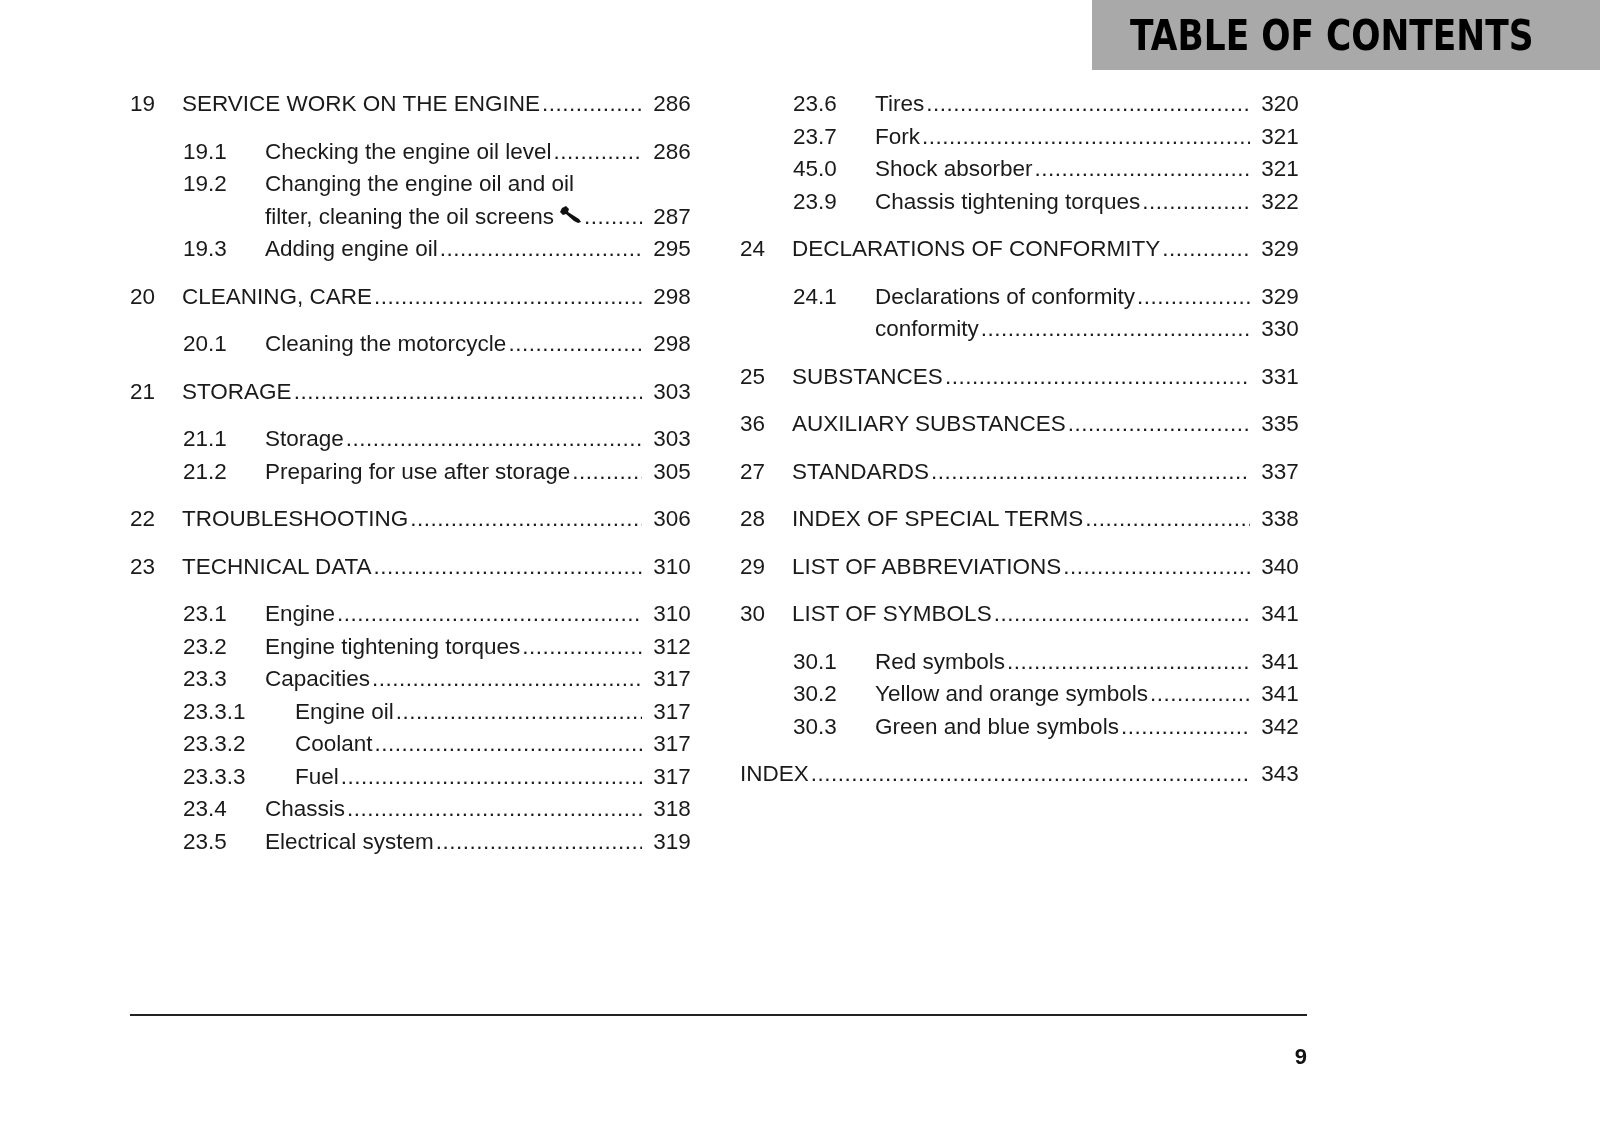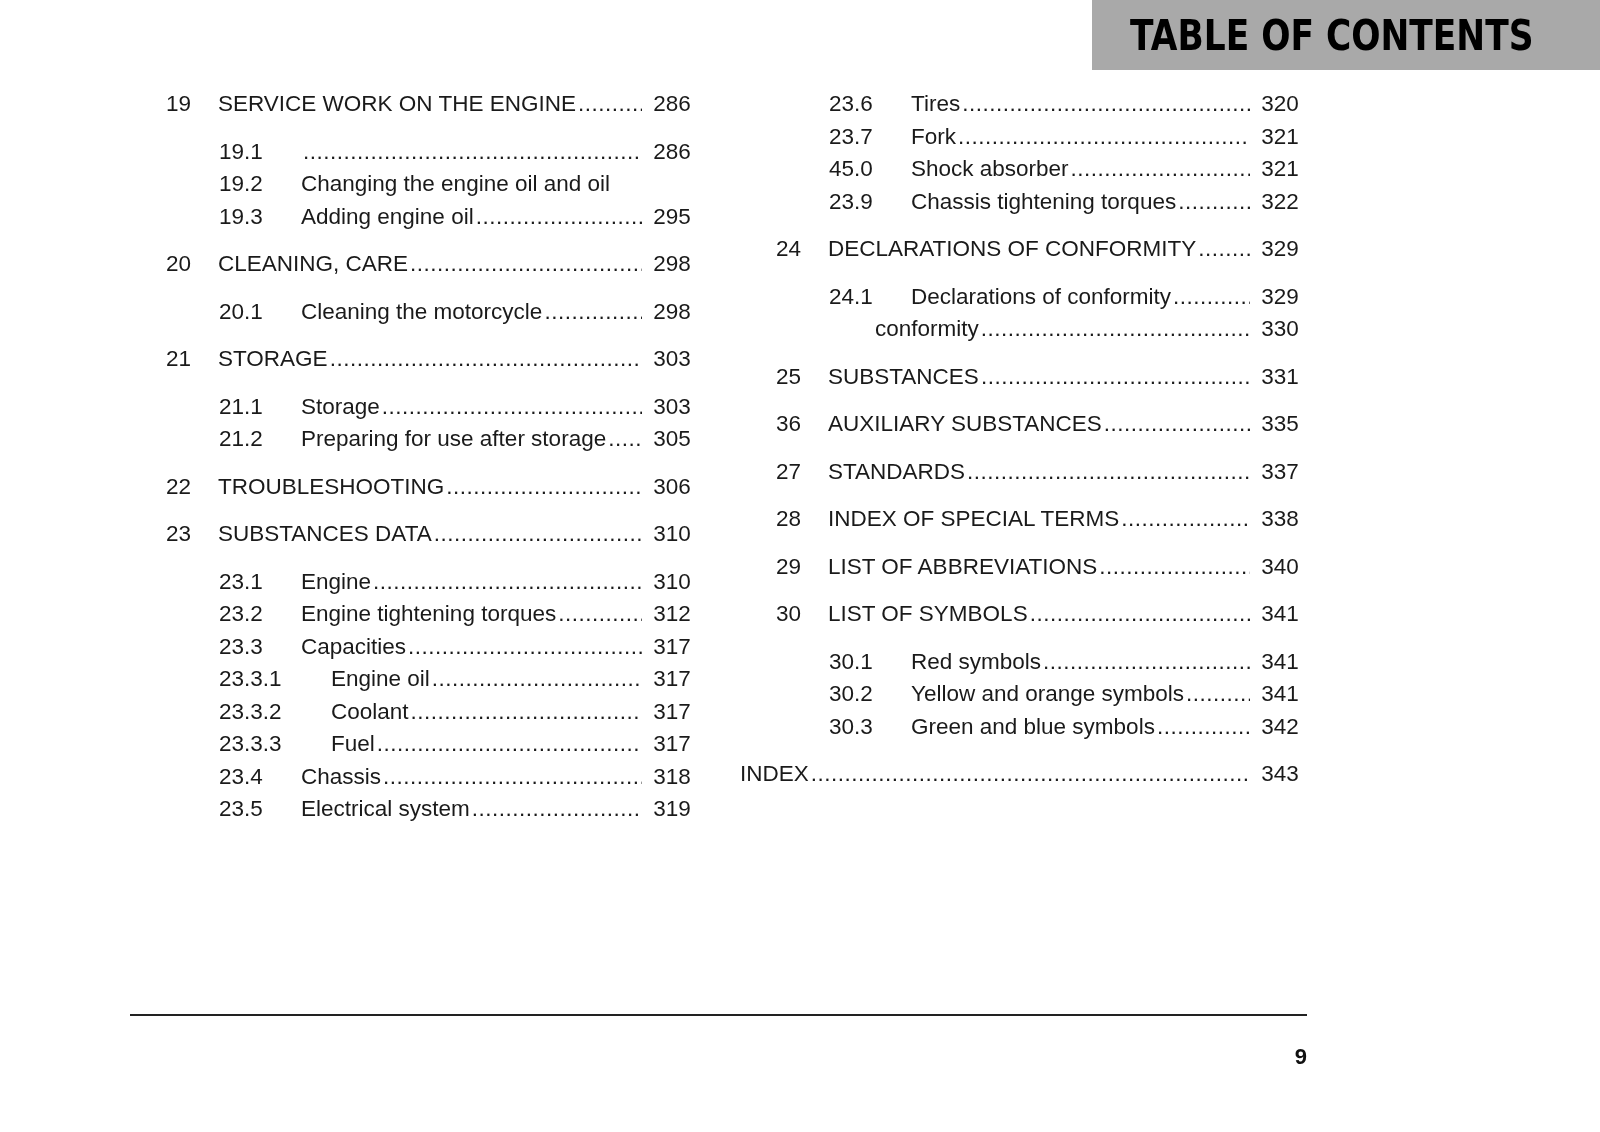--- a/index.html
+++ b/index.html
@@ -18,21 +18,21 @@
     font-size: 42px; letter-spacing: 0px; color: #000;
     transform: scaleX(0.82); transform-origin: left center;
     white-space: nowrap; line-height: 56px;
   }
   .col { position: absolute; top: 86px; }
   .col-left { left: 130px; width: 568px; }
   .col-right { left: 740px; width: 566px; }
 
   .entry { position: relative; font-size: 22.5px; line-height: 32.5px; white-space: nowrap; }
   .entry .line { display: flex; align-items: baseline; }
-  .entry .num { flex: none; margin-left: 36px; }
+  .entry .num { flex: none; }
   .entry .title { flex: none; }
   .entry .dots {
     flex: 1 1 auto; overflow: hidden; margin: 0 4px 0 2px;
   }
   .entry .dots::after {
     content: "........................................................................................................................................................................";
     letter-spacing: 0.5px;
   }
   .entry .page { flex: none; width: 52px; text-align: center; }
 
@@ -68,29 +68,40 @@
       <div class="line">
     <span class="num">19</span>
     <span class="title">SERVICE WORK ON THE ENGINE</span>
     <span class="dots"></span>
     <span class="page">286</span>
   </div>
     </div>
   <div class="entry lvl2 first">
       <div class="line">
     <span class="num">19.1</span>
+    <span class="title">Checking the engine oil level</span>
     <span class="dots"></span>
     <span class="page">286</span>
   </div>
     </div>
   <div class="entry lvl2">
     <div class="line">
       <span class="num">19.2</span>
       <span class="title">Changing the engine oil and oil</span>
     </div>
+    <div class="line cont">
+      <span class="title">filter, cleaning the oil screens</span>
+      <span class="wrench">
+        <svg width="22" height="18" viewBox="0 0 22 18">
+            <path d="M2 2 L6 0 L9 3 L8 6 L19 13 L21 16 L18 17 L14 15 L6 8 L3 9 L0 6 Z" fill="#111"></path>
+          </svg>
+      </span>
+      <span class="dots"></span>
+      <span class="page">287</span>
+    </div>
   </div>
   <div class="entry lvl2">
       <div class="line">
     <span class="num">19.3</span>
     <span class="title">Adding engine oil</span>
     <span class="dots"></span>
     <span class="page">295</span>
   </div>
     </div>
 
@@ -141,21 +152,21 @@
     <span class="num">22</span>
     <span class="title">TROUBLESHOOTING</span>
     <span class="dots"></span>
     <span class="page">306</span>
   </div>
     </div>
 
   <div class="entry lvl1">
       <div class="line">
     <span class="num">23</span>
-    <span class="title">SUBSTANCES DATA</span>
+    <span class="title">TECHNICAL DATA</span>
     <span class="dots"></span>
     <span class="page">310</span>
   </div>
     </div>
   <div class="entry lvl2 first">
       <div class="line">
     <span class="num">23.1</span>
     <span class="title">Engine</span>
     <span class="dots"></span>
     <span class="page">310</span>

